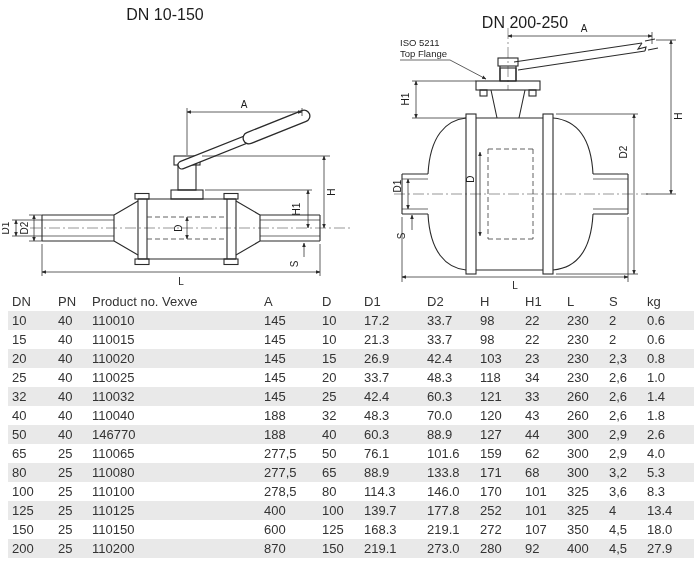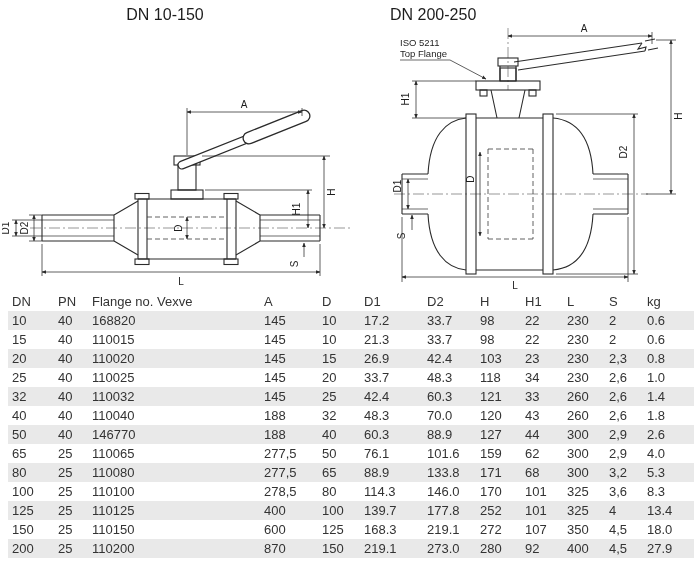--- a/index.html
+++ b/index.html
@@ -1,20 +1,20 @@
 <!DOCTYPE html>
 <html><head>
 <meta charset="utf-8">
 <style>
   html,body{margin:0;padding:0;background:#fff;}
   .page{position:relative;width:700px;height:585px;background:#fff;
         font-family:"Liberation Sans",sans-serif;overflow:hidden;}
   .title{position:absolute;top:6px;font-size:16px;color:#1d1d1d;}
   .title-left{left:0;width:330px;text-align:center;}
-  .title-right{left:390px;width:270px;}
+  .title-right{left:390px;width:270px;text-align:center;margin-top:8px;}
   .diag{position:absolute;}
   .diag-left{left:2px;top:24px;}
   .diag-right{left:388px;top:24px;}
   .outline{stroke:#2b2b2b;stroke-width:1.1;fill:none;}
   .thin{stroke:#2b2b2b;stroke-width:0.7;fill:none;}
   .dim{stroke:#2b2b2b;stroke-width:0.75;fill:none;}
   .cl{stroke:#6a6a6a;stroke-width:0.7;fill:none;stroke-dasharray:11 3 2 3;}
   .bore{stroke:#3a3a3a;stroke-width:0.8;fill:none;stroke-dasharray:5 3;}
   .lbl{font:10px "Liberation Sans",sans-serif;fill:#1d1d1d;}
   .note{font:9.5px "Liberation Sans",sans-serif;fill:#1d1d1d;}
@@ -189,37 +189,37 @@
         <col style="width:45px">
         <col style="width:42px">
       <col style="width:42px">
         <col style="width:38px">
         <col style="width:51px">
     </colgroup>
     <thead>
       <tr>
           <th>DN</th>
           <th>PN</th>
-          <th>Flange no. Vexve</th>
+          <th>Product no. Vexve</th>
           <th>A</th>
           <th>D</th>
           <th>D1</th>
           <th>D2</th>
           <th>H</th>
           <th>H1</th>
           <th>L</th>
           <th>S</th>
           <th>kg</th>
         </tr>
     </thead>
     <tbody>
         <tr>
           <td>10</td>
           <td>40</td>
-          <td>168820</td>
+          <td>110010</td>
           <td>145</td>
           <td>10</td>
           <td>17.2</td>
           <td>33.7</td>
           <td>98</td>
           <td>22</td>
           <td>230</td>
           <td>2</td>
           <td>0.6</td>
         </tr>

